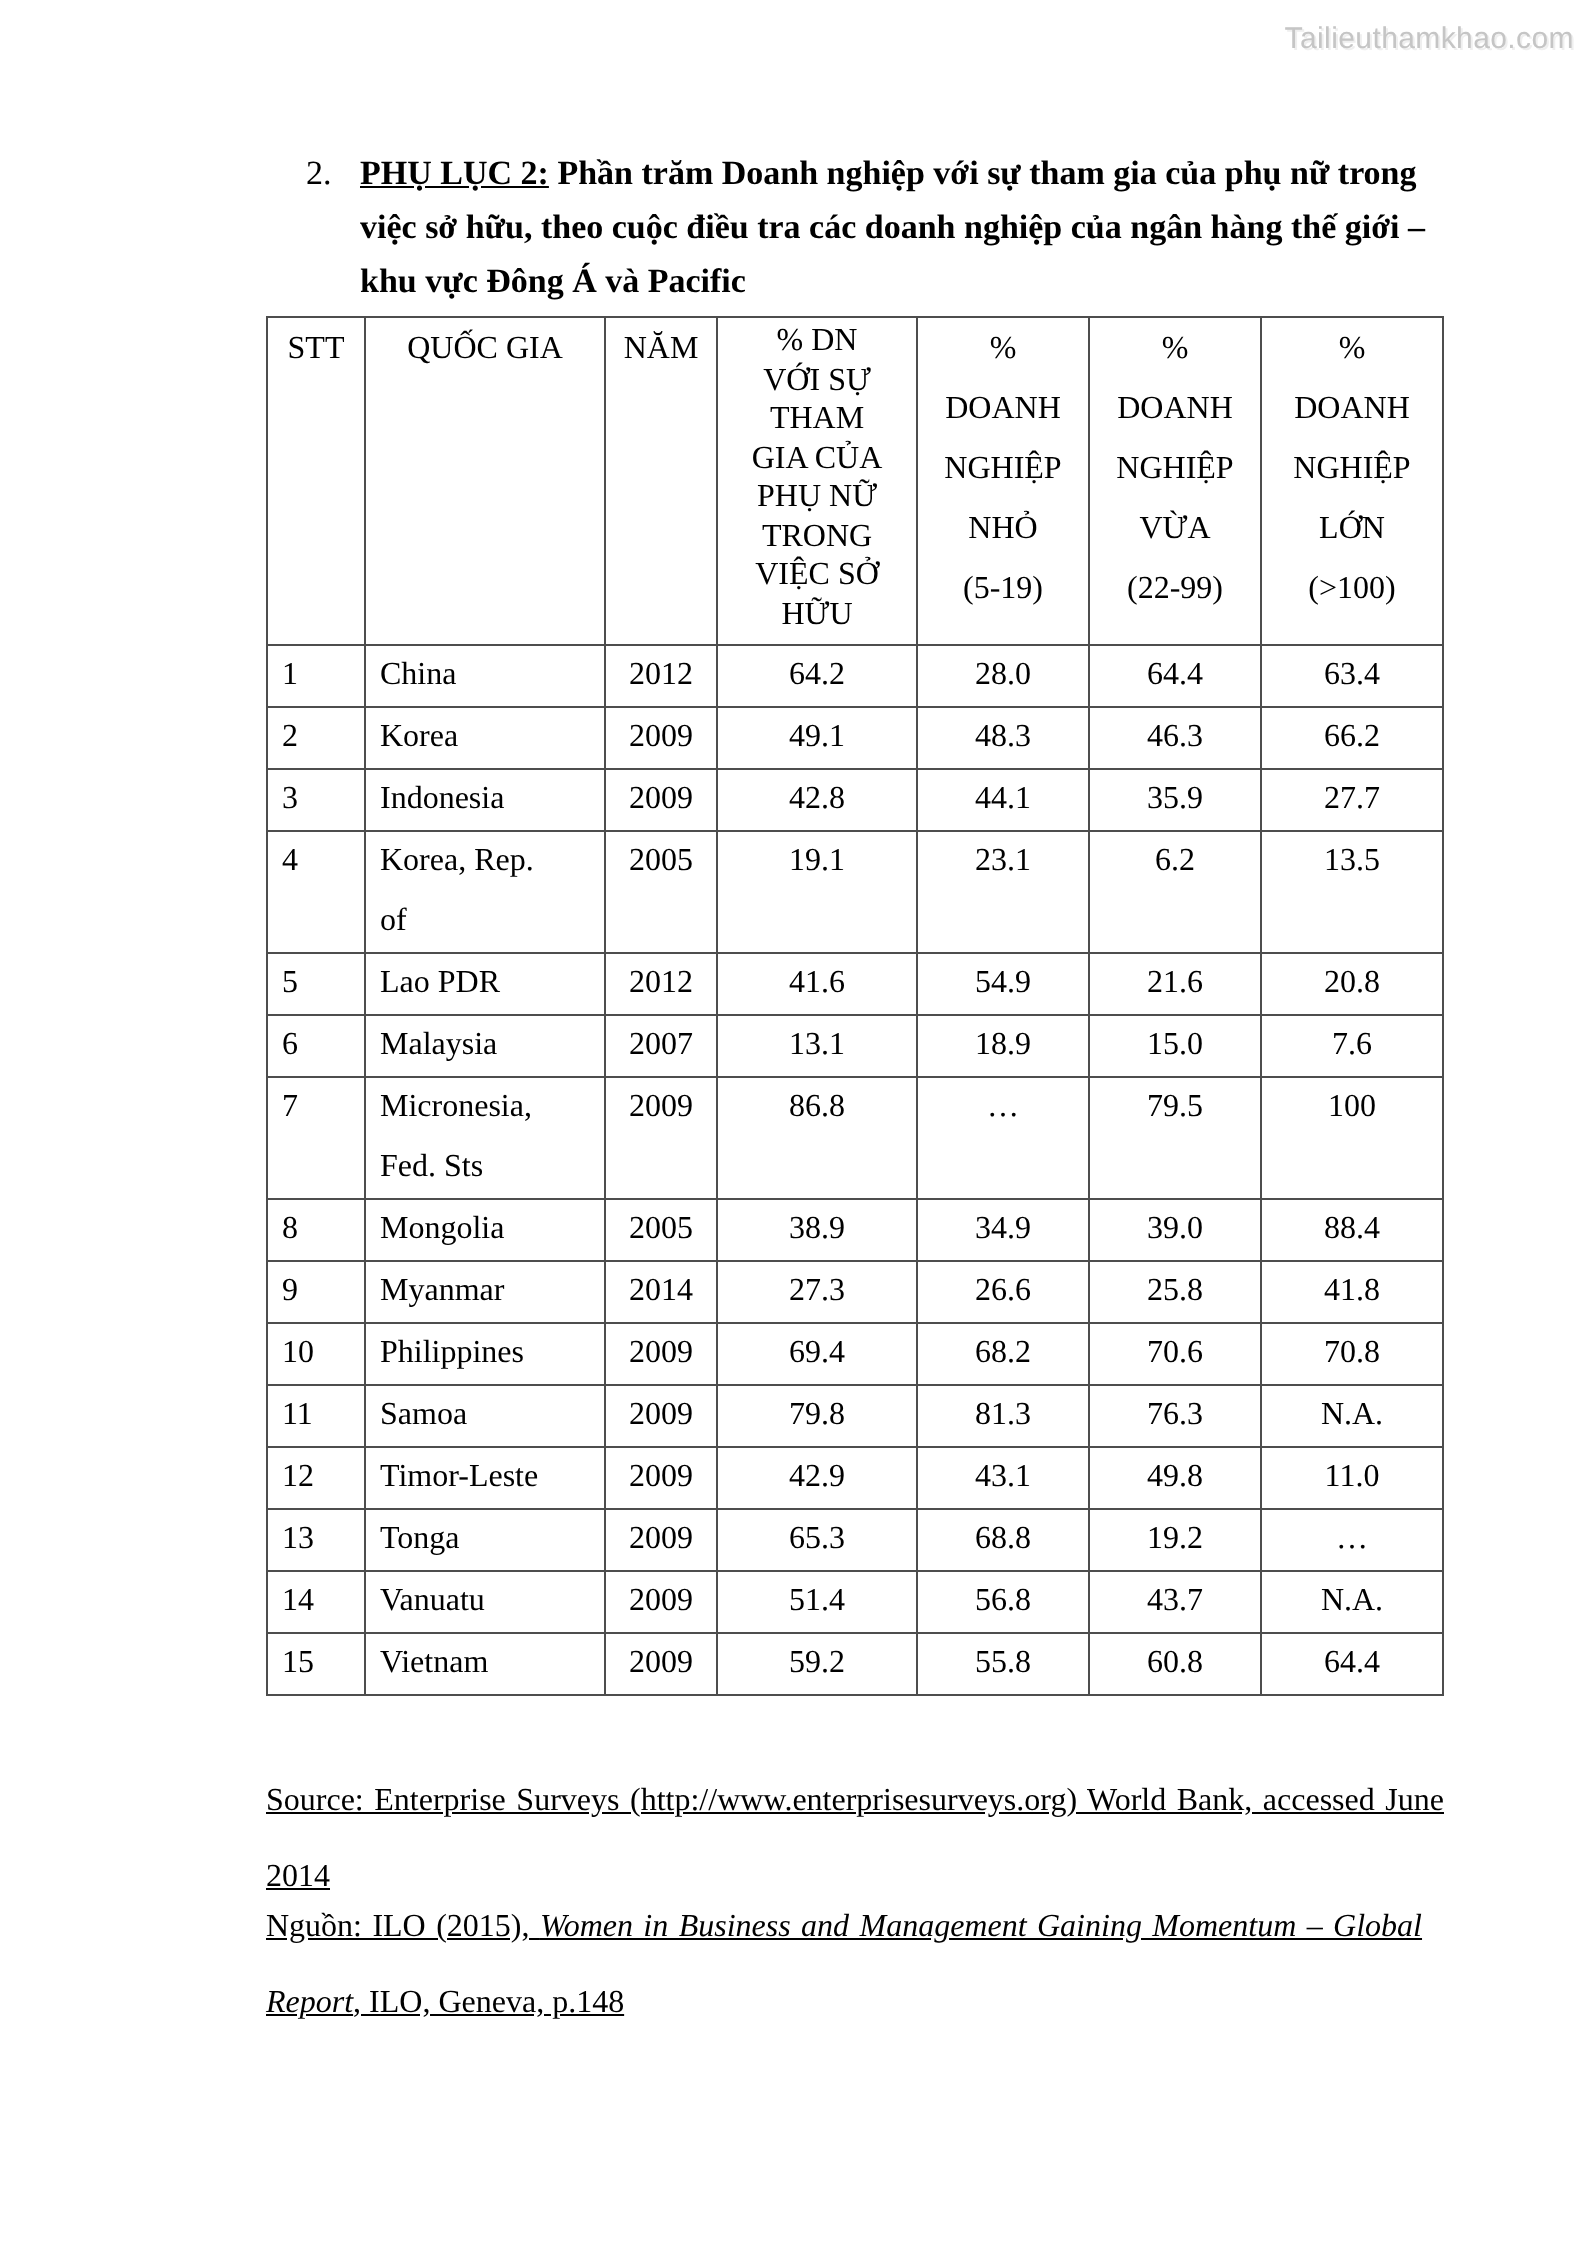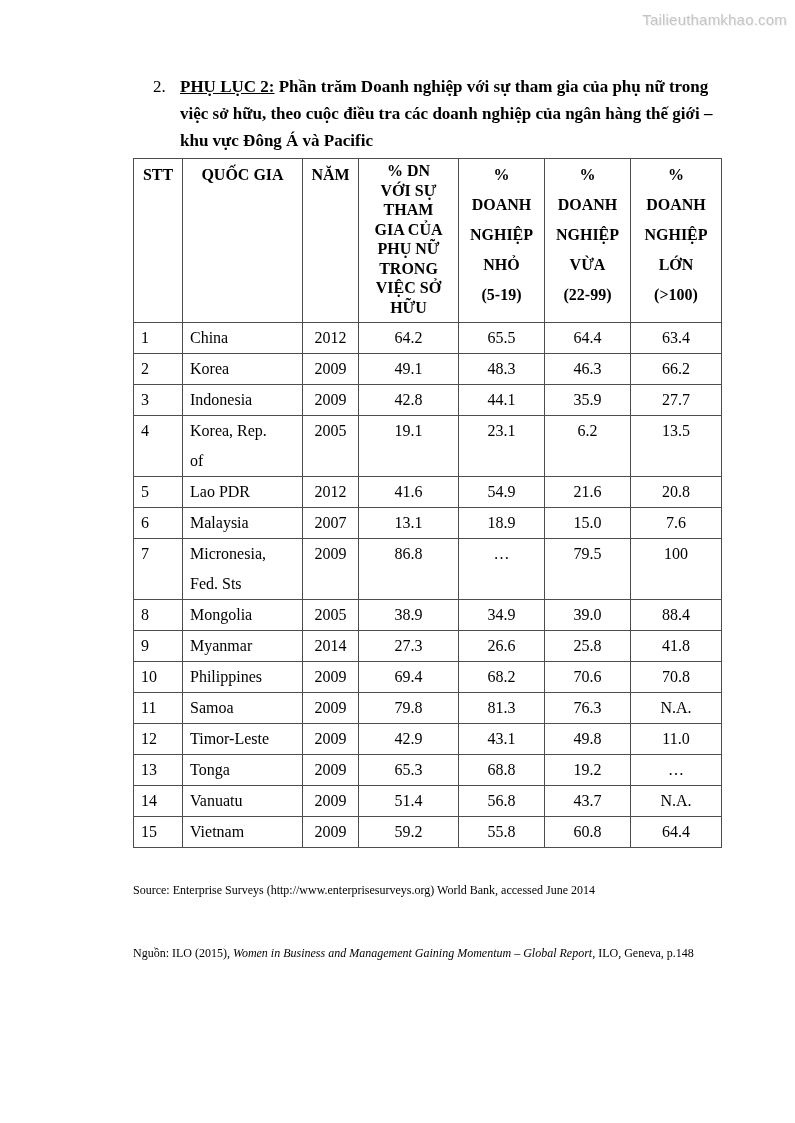--- a/index.html
+++ b/index.html
@@ -53,21 +53,21 @@
     table-layout: fixed;
     width: 588px;
   }
   .doc-table th, .doc-table td {
     border: 1px solid #4d4d4d;
     font-size: 16px;
     vertical-align: top;
     overflow: hidden;
   }
   .doc-table th {
-    font-weight: bold;
+    font-weight: normal;
     text-align: center;
     line-height: 30px;
     padding: 1px 2px;
     white-space: pre-line;
     height: 160px;
   }
   .doc-table th.tight {
     line-height: 19.5px;
     padding-top: 2px;
   }
@@ -77,23 +77,24 @@
     text-align: center;
     white-space: pre-line;
   }
   .doc-table td.left {
     text-align: left;
     padding-left: 7px;
   }
   .para {
     position: absolute;
     left: 133px;
-    font-size: 12px;
-    line-height: 24px;
+    font-size: 16px;
+    line-height: 38px;
     text-align: justify;
+    text-decoration: underline;
   }
   .source-para {
     top: 866px;
     width: 589px;
   }
   .citation-para {
     top: 929px;
     width: 578px;
   }
   .italic {
@@ -151,21 +152,21 @@
 LỚN
 (&gt;100)</th>
         </tr>
       </thead>
     <tbody>
         <tr>
           <td class="left">1</td>
           <td class="left">China</td>
           <td>2012</td>
           <td>64.2</td>
-          <td>65.5</td>
+          <td>28.0</td>
           <td>64.4</td>
           <td>63.4</td>
         </tr>
         <tr>
           <td class="left">2</td>
           <td class="left">Korea</td>
           <td>2009</td>
           <td>49.1</td>
           <td>48.3</td>
           <td>46.3</td>

